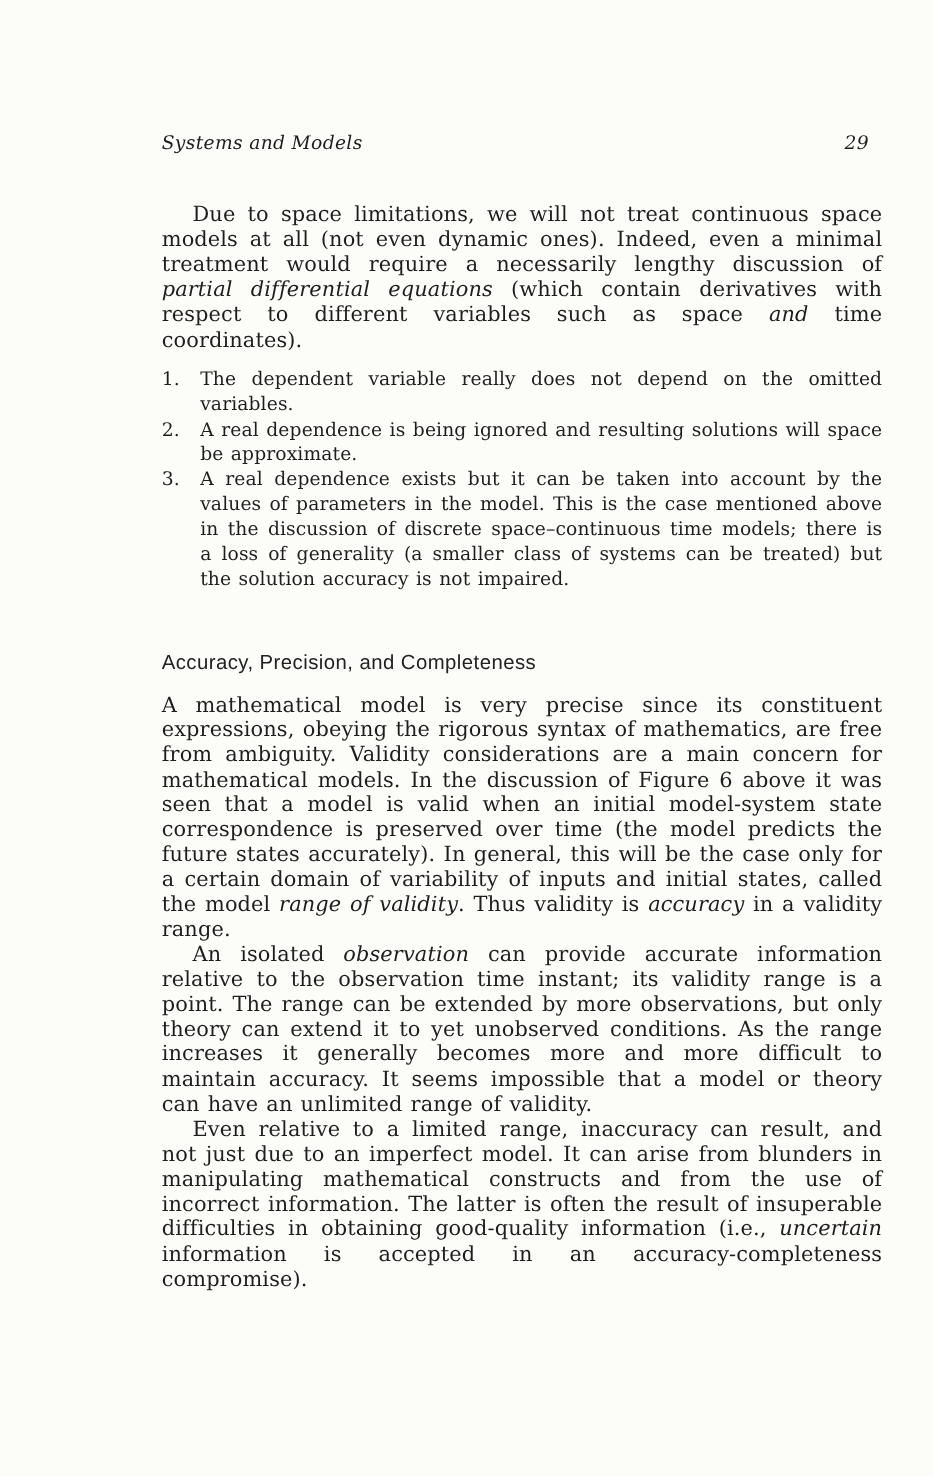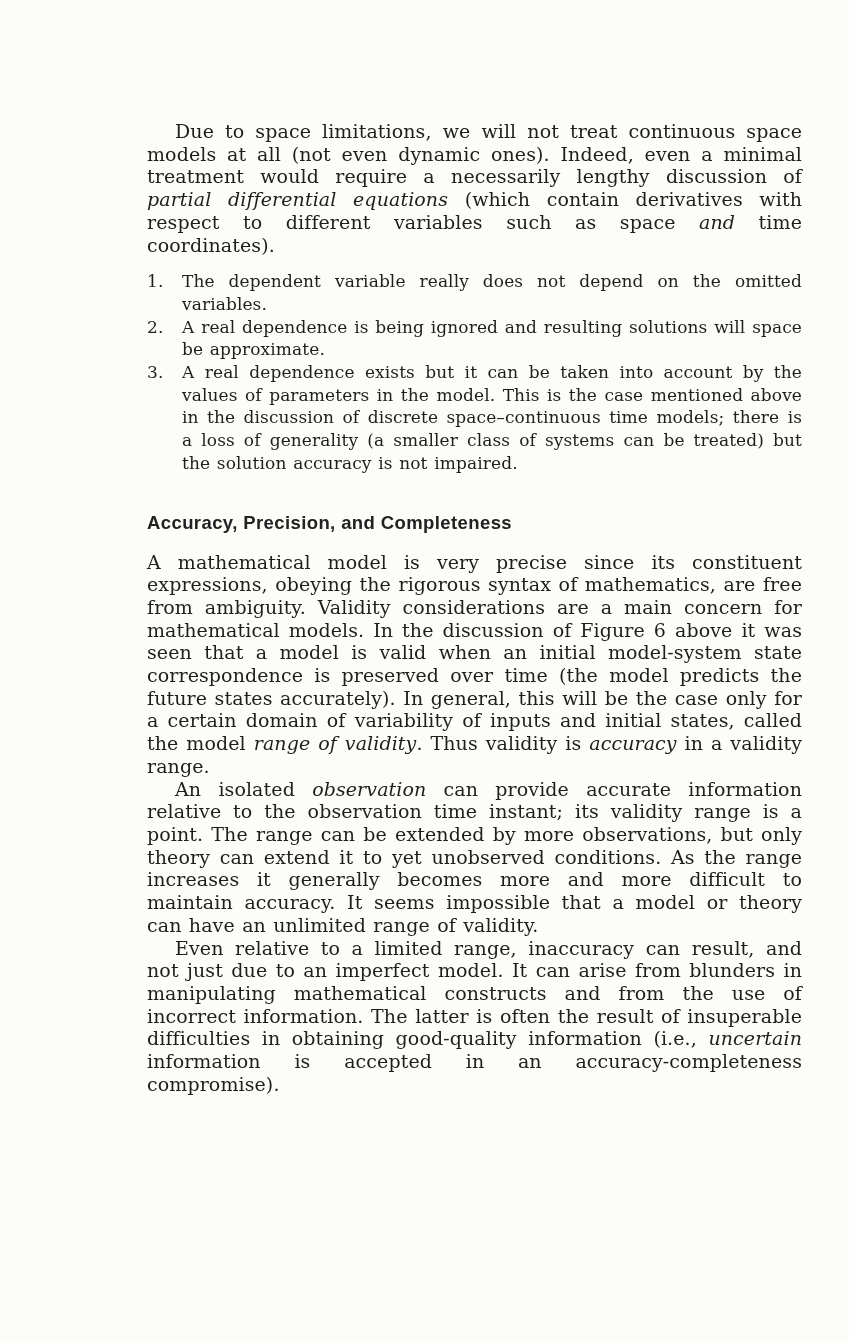--- a/index.html
+++ b/index.html
@@ -62,34 +62,38 @@
   .li-num {
     width: 35px;
     flex-shrink: 0;
   }
   .li-text {
     flex: 1;
     text-align: justify;
     display: block;
   }
   .section-heading {
-    margin: 37px 0 17px 0;
+    margin: 52px 0 17px 0;
     font-family: "Liberation Sans", sans-serif;
-    font-weight: 700;
+    font-weight: 400;
     font-size: 18.5px;
     letter-spacing: 0.4px;
     color: #222222;
   }
 </style>
 </head>
 <body>
 
 <div class="page">
   <div class="text-col">
 
+    <div class="running-head">
+      <span class="head-title">Systems and Models</span>
+      <span class="head-page">29</span>
+    </div>
 
     <p class="body indent"><span>Due to space limitations, we will not treat continuous space models at all (not even dynamic ones). Indeed, even a minimal treatment would require a necessarily lengthy discussion of </span><span class="it">partial differential equations</span><span> (which contain derivatives with respect to different variables such as space </span><span class="it">and</span><span> time coordinates).</span></p>
 
 
     <div class="num-list">
       <div class="li">
         <span class="li-num">1.</span>
         <span class="li-text"><span>The dependent variable really does not depend on the omitted variables.</span></span>
       </div>
       <div class="li">

